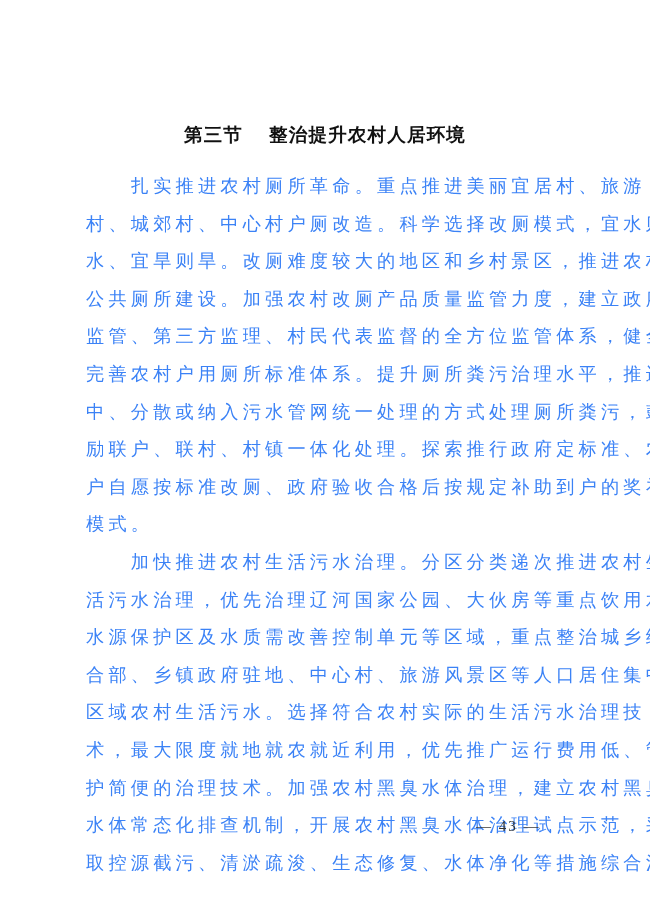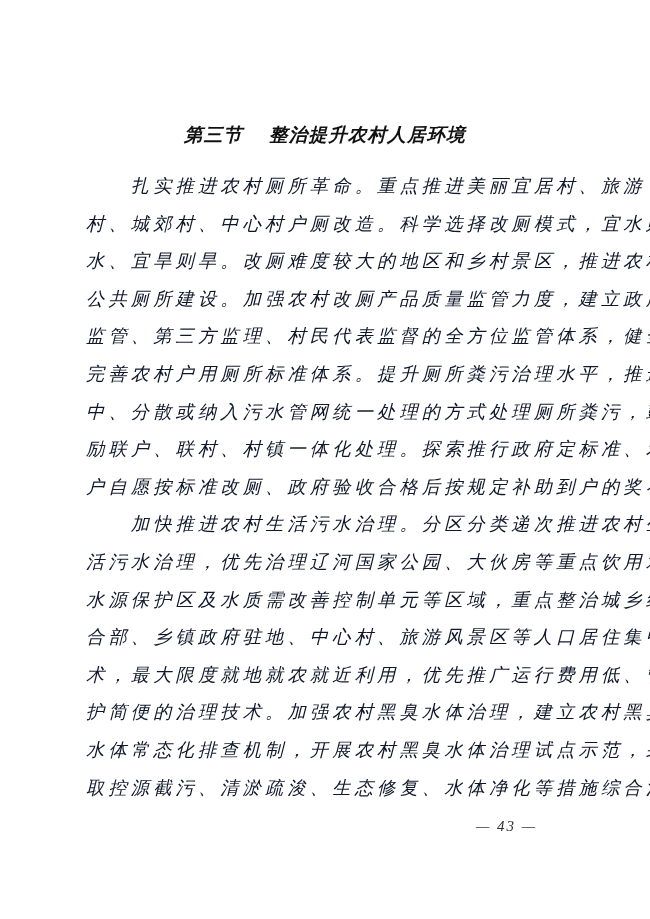--- a/index.html
+++ b/index.html
@@ -1,25 +1,25 @@
 <!DOCTYPE html>
 <html><head>
 <meta charset="utf-8">
 <style>
   html, body { margin: 0; padding: 0; background: #ffffff; }
   body { width: 650px; height: 919px; position: relative; overflow: hidden;
          font-family: "DejaVu Serif", "Liberation Serif", serif; color: #1a1a1a; }
-  .page { position: absolute; left: 0; top: 0; width: 650px; height: 919px; background: #fff; font-style: italic; }
+  .page { position: absolute; left: 0; top: 0; width: 650px; height: 919px; background: #fff; }
   .title { position: absolute; top: 122px; left: 0; width: 650px; text-align: center;
            font-family: "DejaVu Sans", "Liberation Sans", sans-serif; font-weight: bold;
            font-size: 18.5px; letter-spacing: 1.2px; color: #111; }
   .title .gap { display: inline-block; width: 26px; }
   .body { position: absolute; left: 86px; top: 167px; width: 480px; }
   .line { height: 37.6px; line-height: 37.6px; font-size: 18.2px; white-space: nowrap;
-          letter-spacing: 4.2px; color: #0f172a; overflow: visible; }
+          letter-spacing: 4.2px; color: #3b82f6; overflow: visible; }
   .pagenum { position: absolute; top: 818px; left: 476px; font-size: 15px; color: #333;
              font-family: "Liberation Serif", serif; letter-spacing: 2px; }
 </style>
 </head>
 <body>
 
 <div class="page">
   <div class="title">
     <span>第三节</span><span class="gap"></span><span>整治提升农村人居环境</span>
   </div>
@@ -27,24 +27,26 @@
   <div class="body">
     <div class="line">　　扎实推进农村厕所革命。重点推进美丽宜居村、旅游</div>
     <div class="line">村、城郊村、中心村户厕改造。科学选择改厕模式，宜水则</div>
     <div class="line">水、宜旱则旱。改厕难度较大的地区和乡村景区，推进农村</div>
     <div class="line">公共厕所建设。加强农村改厕产品质量监管力度，建立政府</div>
     <div class="line">监管、第三方监理、村民代表监督的全方位监管体系，健全</div>
     <div class="line">完善农村户用厕所标准体系。提升厕所粪污治理水平，推进</div>
     <div class="line">中、分散或纳入污水管网统一处理的方式处理厕所粪污，鼓</div>
     <div class="line">励联户、联村、村镇一体化处理。探索推行政府定标准、农</div>
     <div class="line">户自愿按标准改厕、政府验收合格后按规定补助到户的奖补</div>
+    <div class="line">模式。</div>
     <div class="line">　　加快推进农村生活污水治理。分区分类递次推进农村生</div>
     <div class="line">活污水治理，优先治理辽河国家公园、大伙房等重点饮用水</div>
     <div class="line">水源保护区及水质需改善控制单元等区域，重点整治城乡结</div>
     <div class="line">合部、乡镇政府驻地、中心村、旅游风景区等人口居住集中</div>
+    <div class="line">区域农村生活污水。选择符合农村实际的生活污水治理技</div>
     <div class="line">术，最大限度就地就农就近利用，优先推广运行费用低、管</div>
     <div class="line">护简便的治理技术。加强农村黑臭水体治理，建立农村黑臭</div>
     <div class="line">水体常态化排查机制，开展农村黑臭水体治理试点示范，采</div>
     <div class="line">取控源截污、清淤疏浚、生态修复、水体净化等措施综合治</div>
   </div>
 
   <div class="pagenum">— 43 —</div>
 </div>
 
 </body></html>

